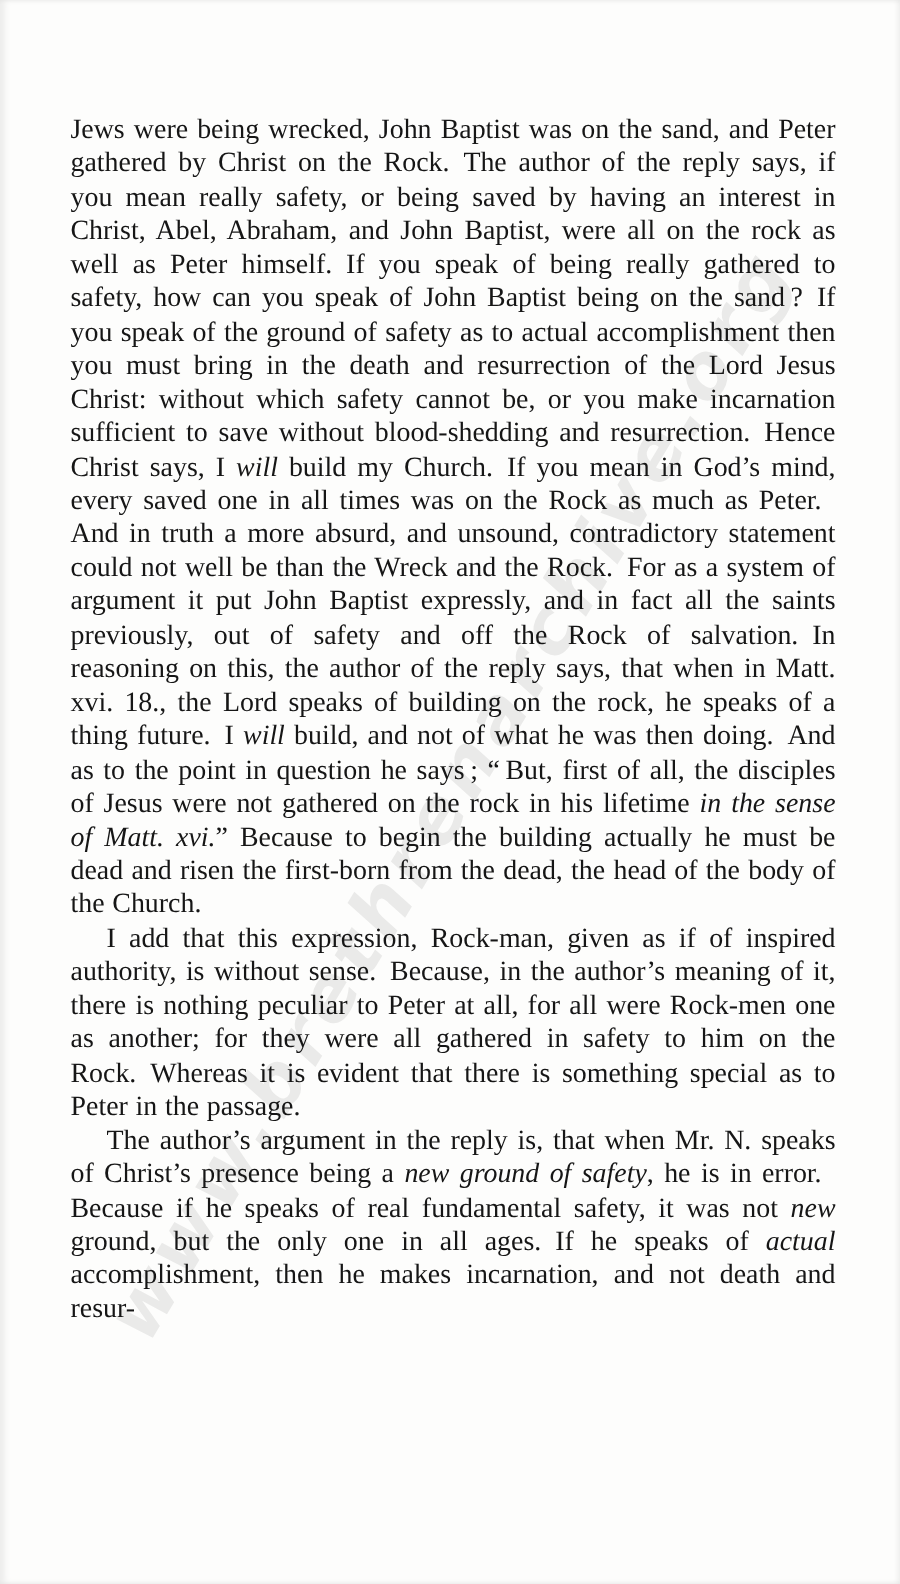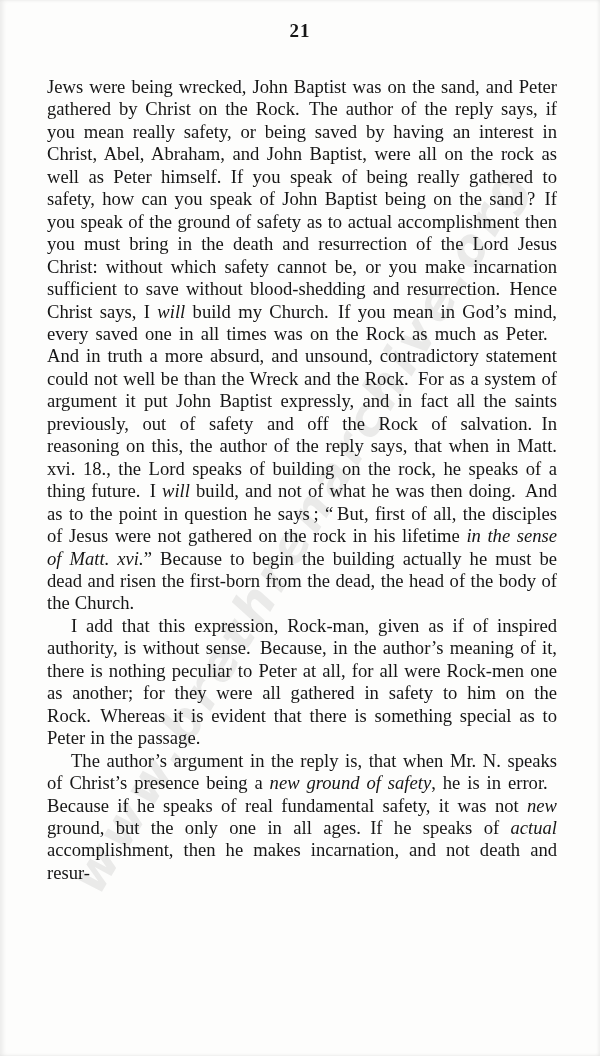--- a/index.html
+++ b/index.html
@@ -69,21 +69,20 @@
     font-style: italic;
   }
 </style>
 </head>
 <body>
 
 <div class="page">
 
   <div class="watermark">www.brethrenarchive.org</div>
 
-  <div class="page-number">21</div>
 
   <div class="text-block">
     <p class="para"><span>Jews were being wrecked, John Baptist was on the sand, and Peter gathered by Christ on the Rock. The author of the reply says, if you mean really safety, or being saved by having an interest in Christ, Abel, Abraham, and John Baptist, were all on the rock as well as Peter himself. If you speak of being really gathered to safety, how can you speak of John Baptist being on the sand ? If you speak of the ground of safety as to actual accomplishment then you must bring in the death and resurrection of the Lord Jesus Christ: without which safety cannot be, or you make incarnation sufficient to save without blood-shedding and resurrection. Hence Christ says, I </span><span class="it">will</span><span> build my Church. If you mean in God’s mind, every saved one in all times was on the Rock as much as Peter. And in truth a more absurd, and unsound, contradictory statement could not well be than the Wreck and the Rock. For as a system of argument it put John Baptist expressly, and in fact all the saints previously, out of safety and off the Rock of salvation. In reasoning on this, the author of the reply says, that when in Matt. xvi. 18., the Lord speaks of building on the rock, he speaks of a thing future. I </span><span class="it">will</span><span> build, and not of what he was then doing. And as to the point in question he says ; “ But, first of all, the disciples of Jesus were not gathered on the rock in his lifetime </span><span class="it">in the sense of Matt. xvi.</span><span>” Because to begin the building actually he must be dead and risen the first-born from the dead, the head of the body of the Church.</span></p>
     <p class="para indent"><span>I add that this expression, Rock-man, given as if of inspired authority, is without sense. Because, in the author’s meaning of it, there is nothing peculiar to Peter at all, for all were Rock-men one as another; for they were all gathered in safety to him on the Rock. Whereas it is evident that there is something special as to Peter in the passage.</span></p>
     <p class="para indent"><span>The author’s argument in the reply is, that when Mr. N. speaks of Christ’s presence being a </span><span class="it">new ground of safety</span><span>, he is in error. Because if he speaks of real fundamental safety, it was not </span><span class="it">new</span><span> ground, but the only one in all ages. If he speaks of </span><span class="it">actual</span><span> accomplishment, then he makes incarnation, and not death and resur-</span></p>
   </div>
 
 </div>
 
 </body></html>

